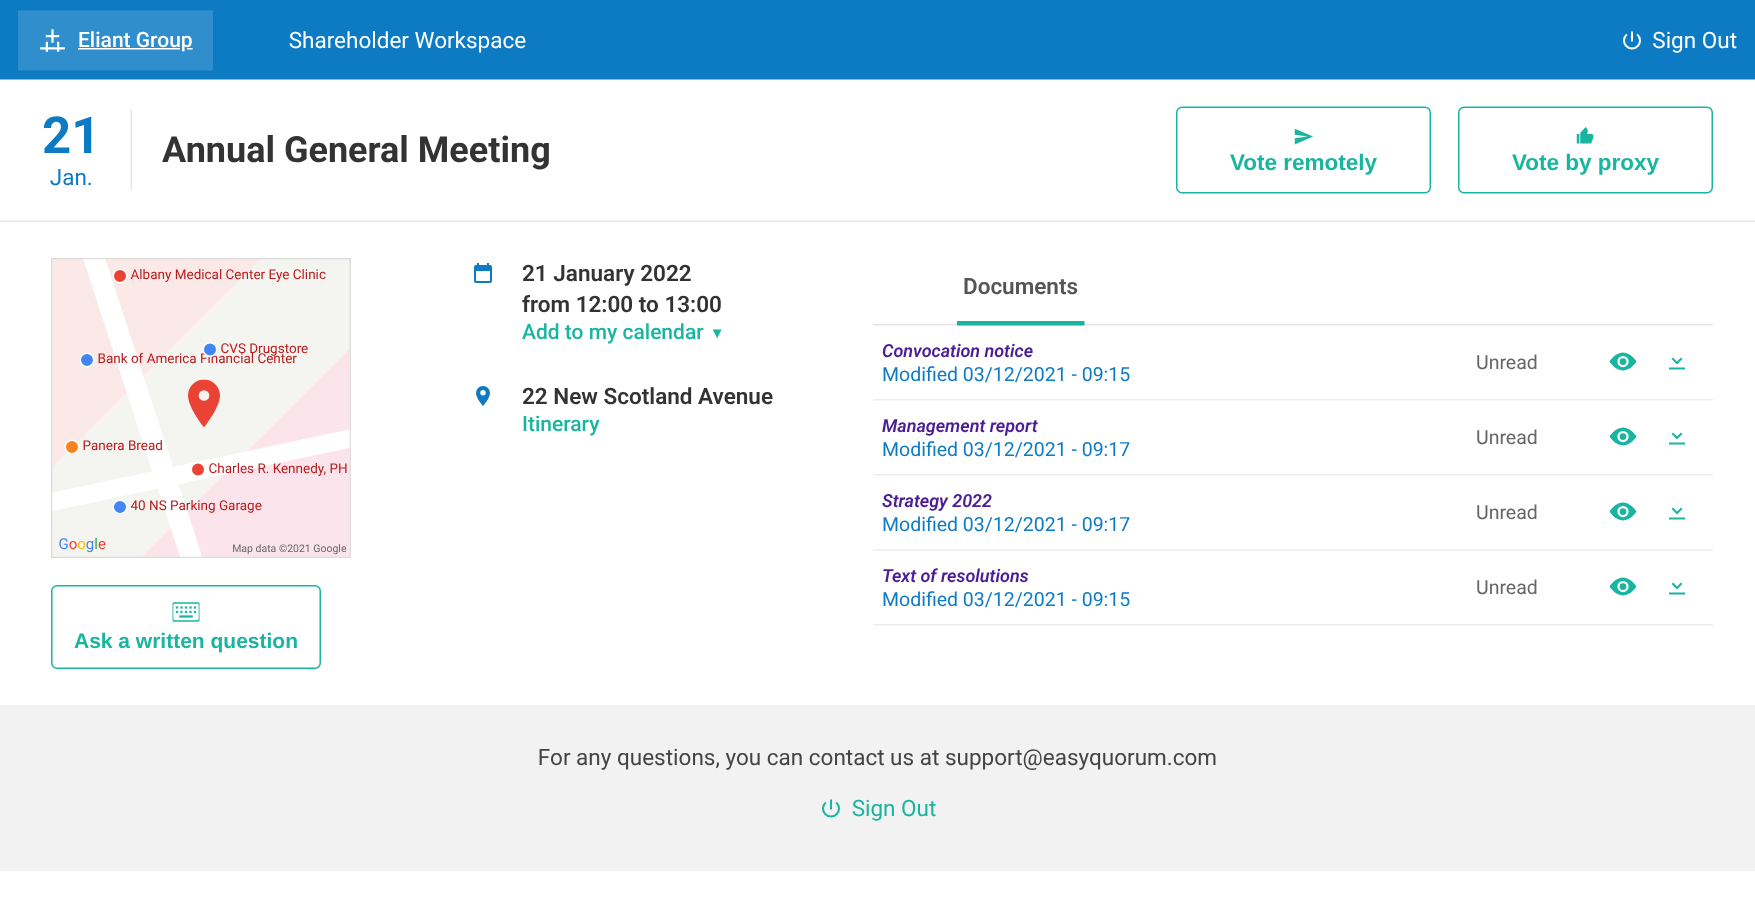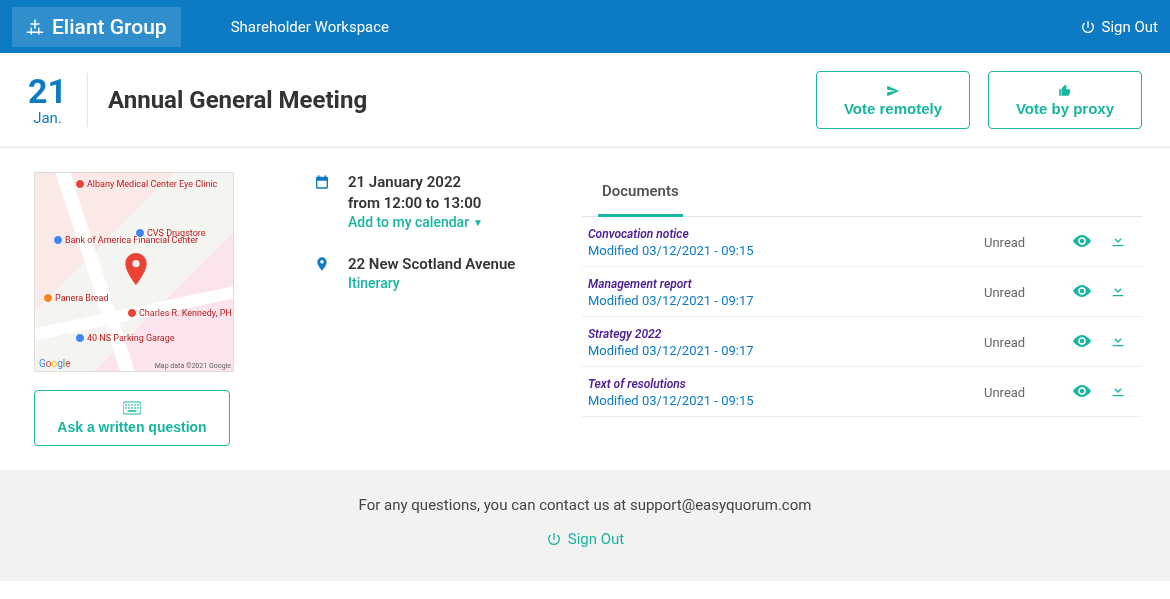--- a/index.html
+++ b/index.html
@@ -20,22 +20,23 @@
     align-items: center;
     padding: 0 12px;
   }
   .brand {
     display: inline-flex;
     align-items: center;
     gap: 8px;
     background: rgba(255,255,255,0.15);
     padding: 6px 14px;
     height: 40px;
-    font-size: 21px;
+    font-size: 14px;
     font-weight: 500;
+    text-decoration: underline;
   }
   .brand svg { width: 18px; height: 18px; fill: #fff; }
   .workspace-title {
     margin-left: 50px;
     font-size: 15px;
   }
   .spacer { flex: 1; }
   .signout-top {
     display: inline-flex;
     align-items: center;
@@ -68,21 +69,21 @@
     font-size: 15px;
     color: #0d7bc4;
   }
   .page-title {
     font-size: 24px;
     font-weight: 700;
     color: #333;
   }
   .action-buttons { display:flex; gap:18px; }
   .btn-outline {
-    width: 154px;
+    width: 170px;
     height: 58px;
     border: 1px solid #18b5a0;
     border-radius: 4px;
     background: #fff;
     color: #18b5a0;
     font-size: 15px;
     font-weight: 600;
     display: flex;
     flex-direction: column;
     align-items: center;
@@ -118,21 +119,21 @@
   .poi.blue .dot{ background:#4285F4;}
   .poi.red .dot{ background:#ea4335;}
   .pin { position:absolute; left:90px; top:80px; }
   .pin svg{ width:22px;height:32px; fill:#ea4335; }
   .map-attr{ position:absolute; left:4px; bottom:2px; font-size:10px;text-align:right;}
   .google-g{color:#4285F4;} .google-o1{color:#EA4335;} .google-o2{color:#FBBC05;} .google-g2{color:#4285F4;} .google-l{color:#34A853;} .google-e{color:#EA4335;}
   .map-copy{ position:absolute; right:2px; bottom:1px; font-size:7px; color:#666;}
 
   .ask-btn {
     margin-top: 18px;
-    width: 196px;
+    width: 180px;
     border: 1px solid #18b5a0;
     border-radius: 4px;
     background: #fff;
     color: #18b5a0;
     padding: 10px 8px;
     font-size: 14px;
     font-weight: 600;
     display:flex; flex-direction:column; align-items:center; gap:4px;
     cursor:pointer;
   }
@@ -152,20 +153,21 @@
     padding: 0 16px;
   }
   .docs-tab {
     display:inline-block;
     padding: 10px 4px 14px 4px;
     font-size:15px;
     font-weight:600;
     color:#555;
     border-bottom: 3px solid #18b5a0;
     margin-bottom:-1px;
+    margin-left:40px;
   }
   .doc-row {
     display:flex;
     align-items:center;
     padding:10px 6px 8px 6px;
     border-bottom:1px solid #eee;
   }
   .doc-main { flex:1; }
   .doc-title { font-size:12px; font-weight:600; color:#4c1d95;font-style:italic;}
   .doc-meta { font-size:13px; color:#0d7bc4; margin-top:2px;}

